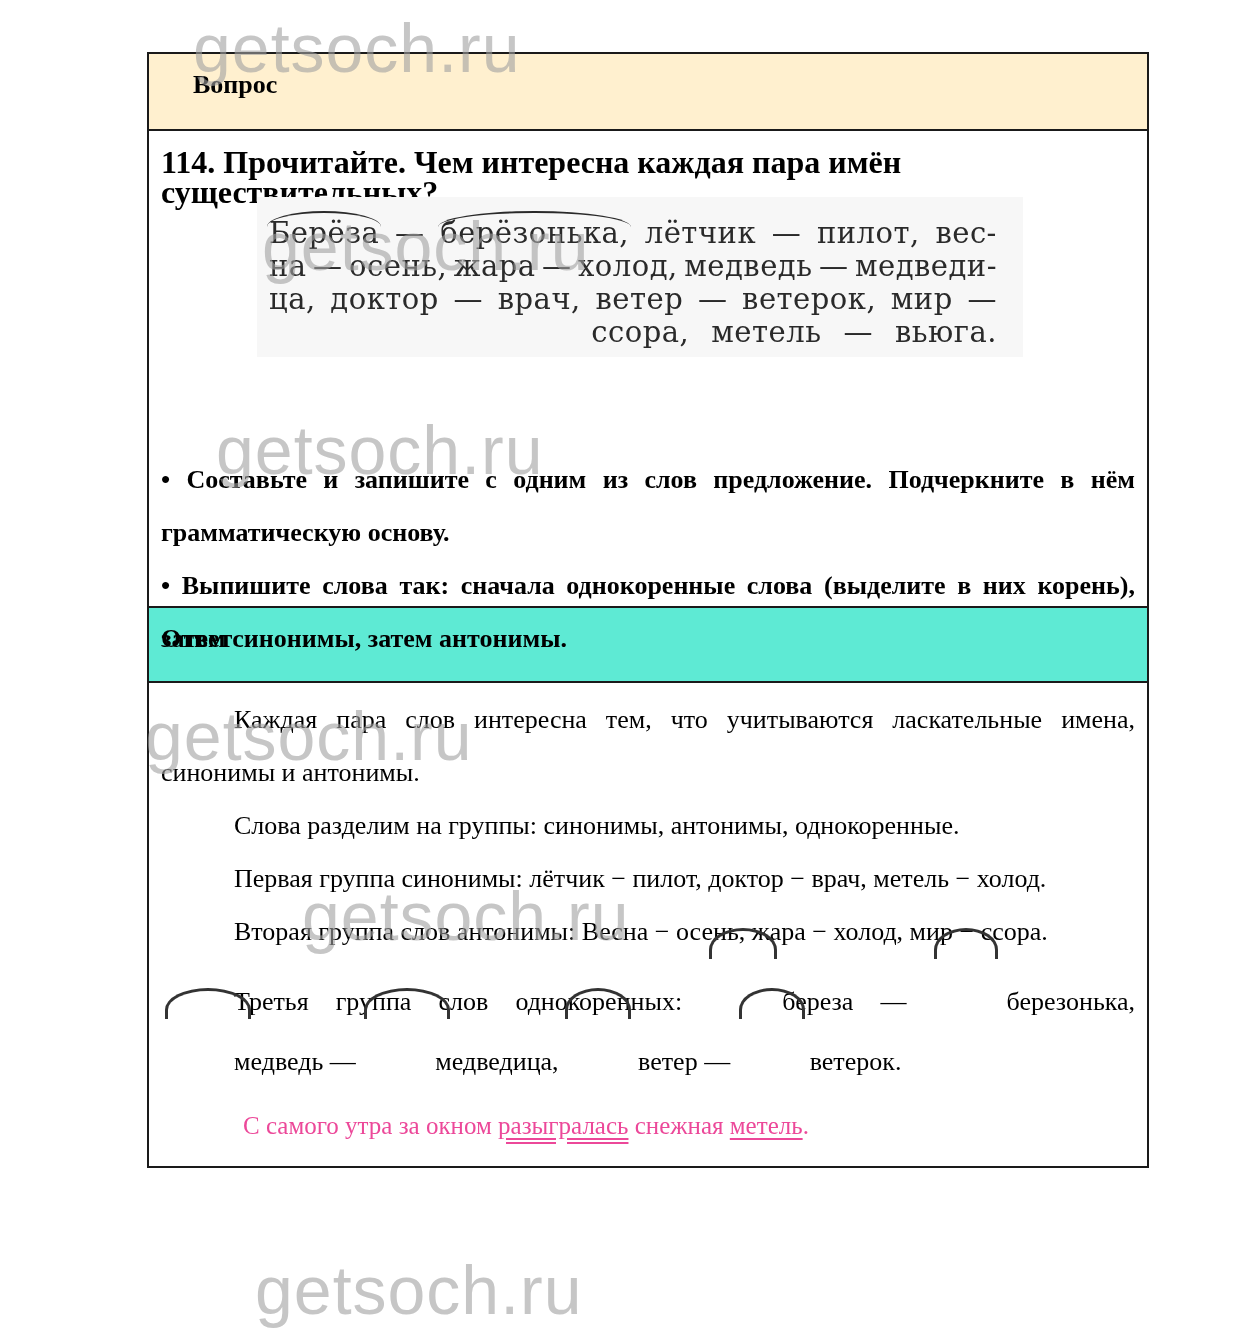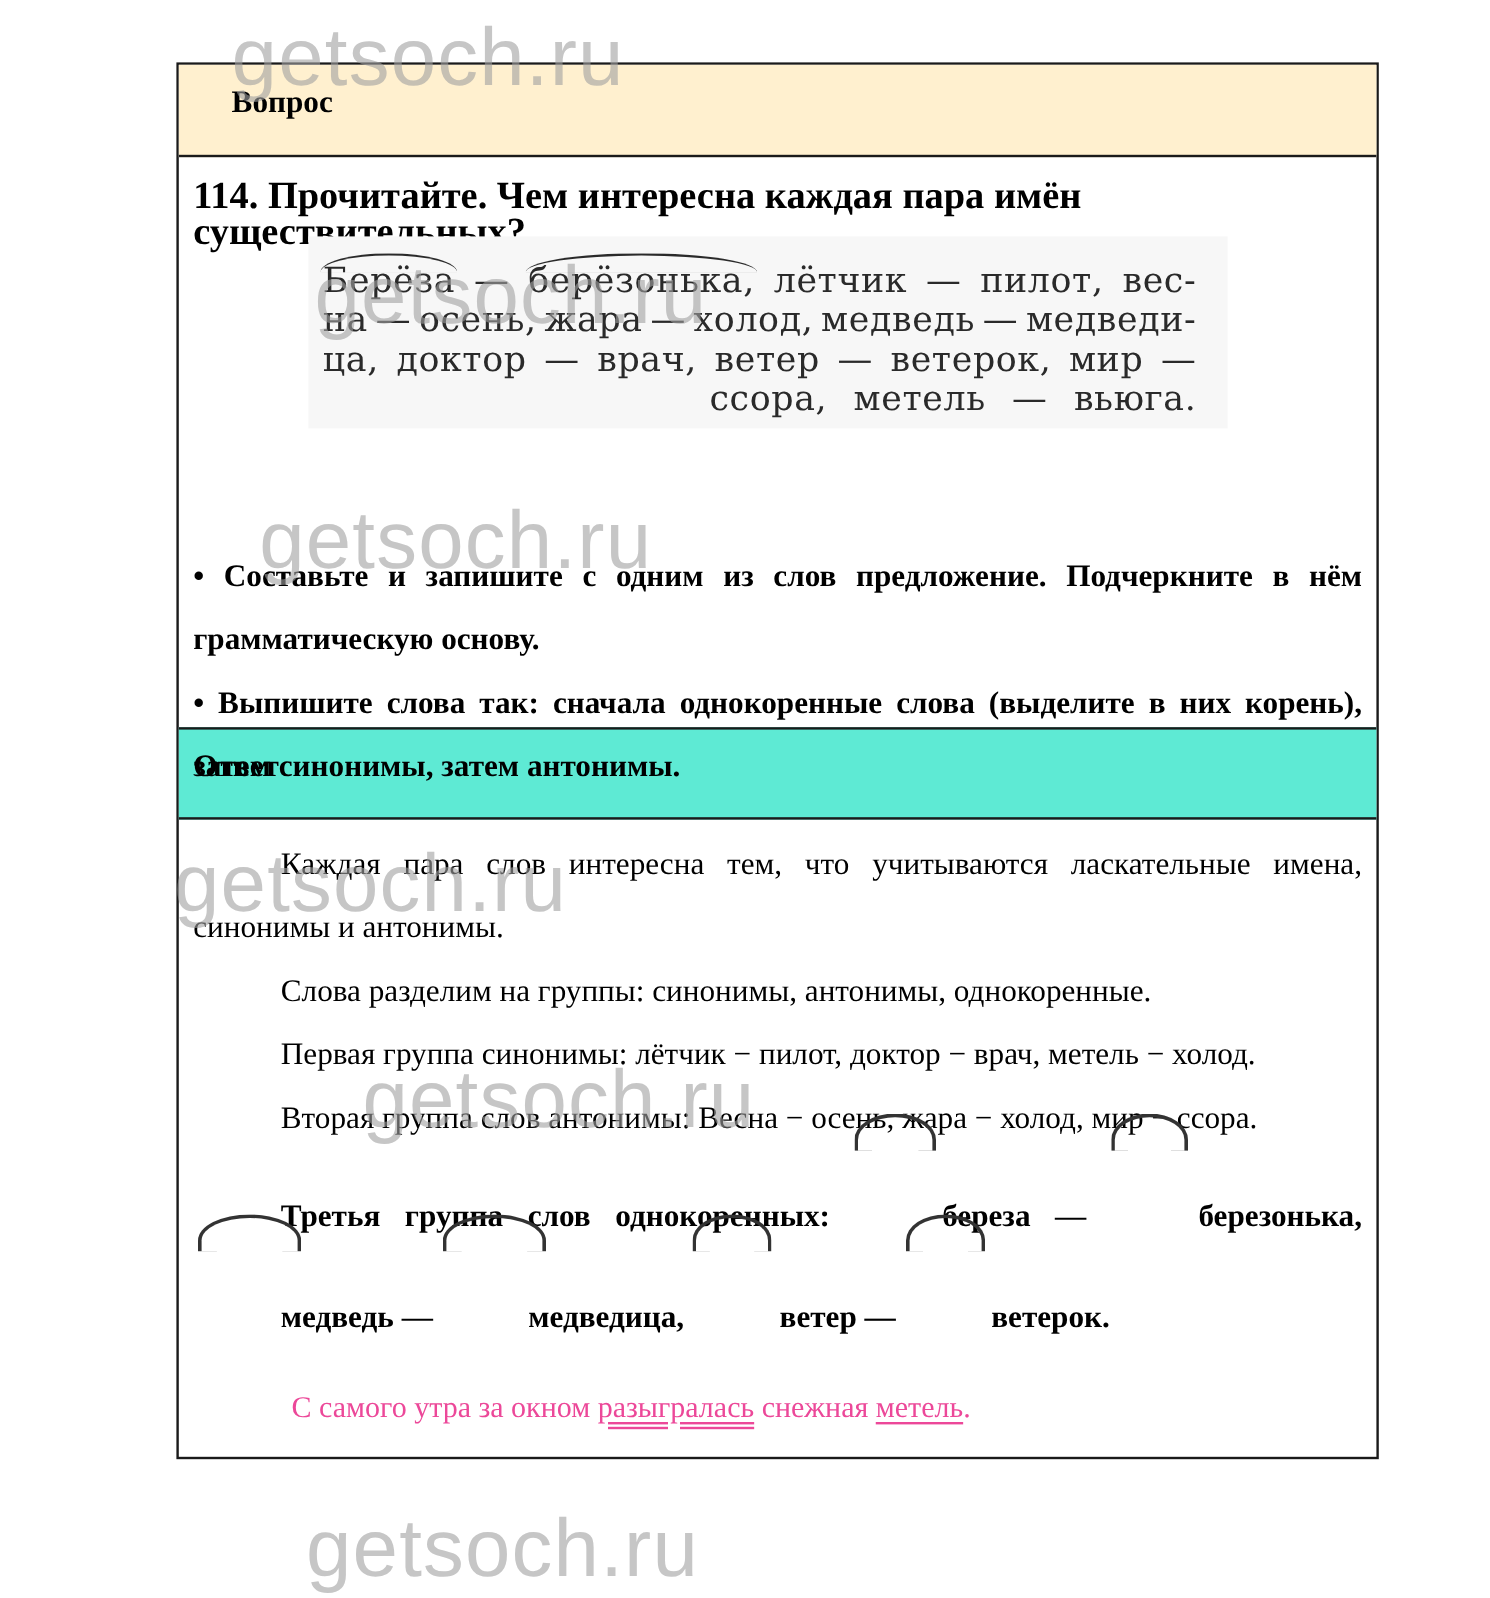--- a/index.html
+++ b/index.html
@@ -115,22 +115,21 @@
       font-size: 26px;
     }
     .ans-p {
       margin: 0;
       line-height: 53px;
       text-align: justify;
       text-indent: 73px;
     }
     .ans-p.roots {
       margin-top: 14px;
-      line-height: 84px;
-      font-weight: bold;
+      line-height: 60px;
     }
     .arc {
       position: relative;
       display: inline-block;
     }
     .arc::before {
       content: "";
       position: absolute;
       top: -44px;
       height: 28px;

